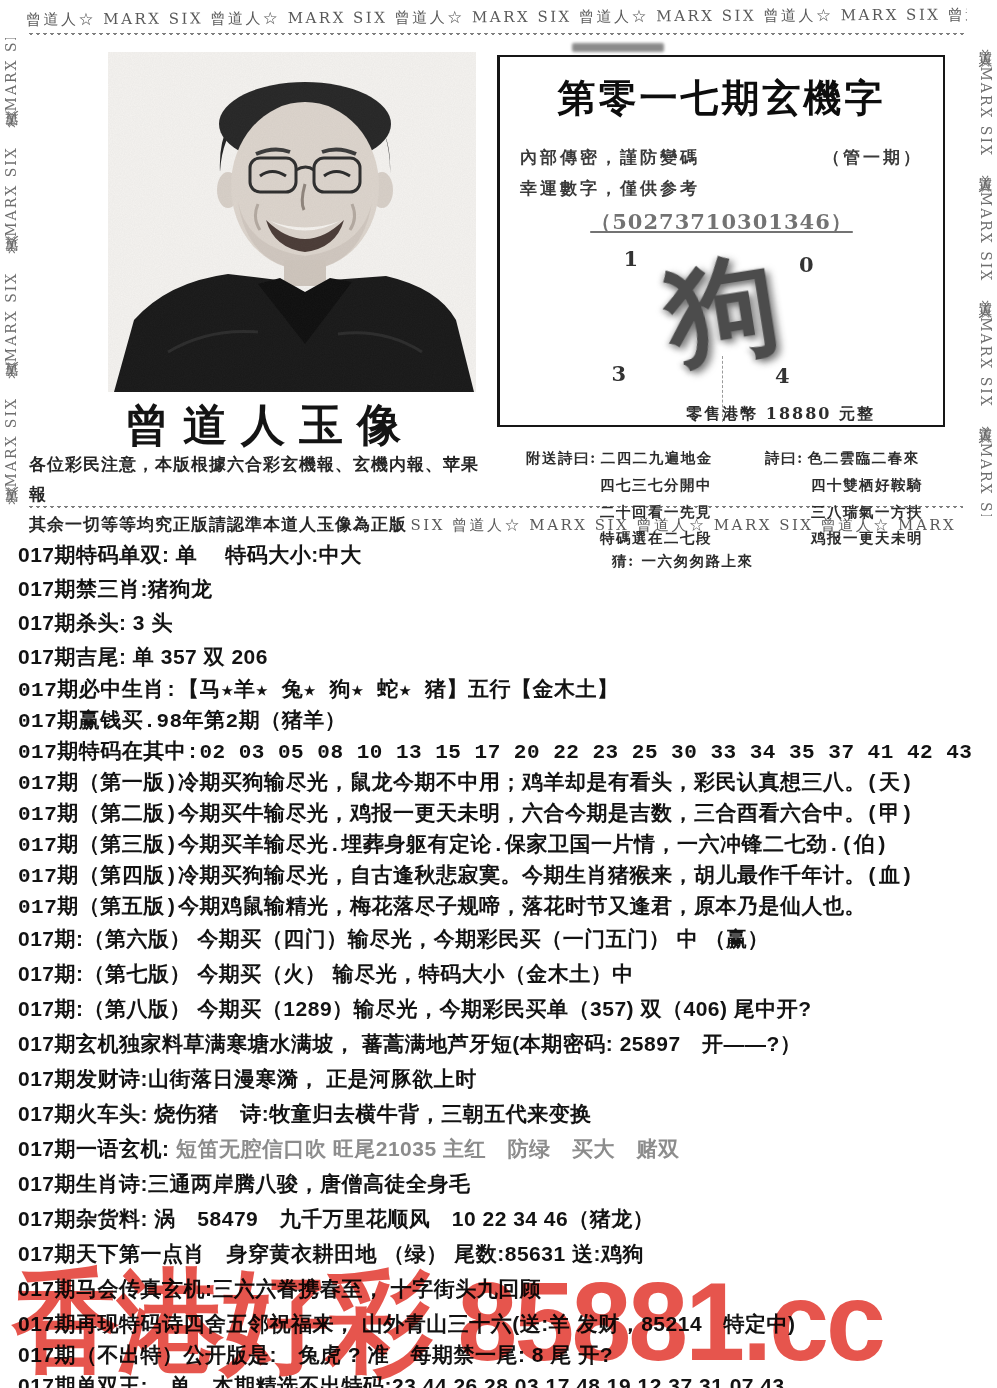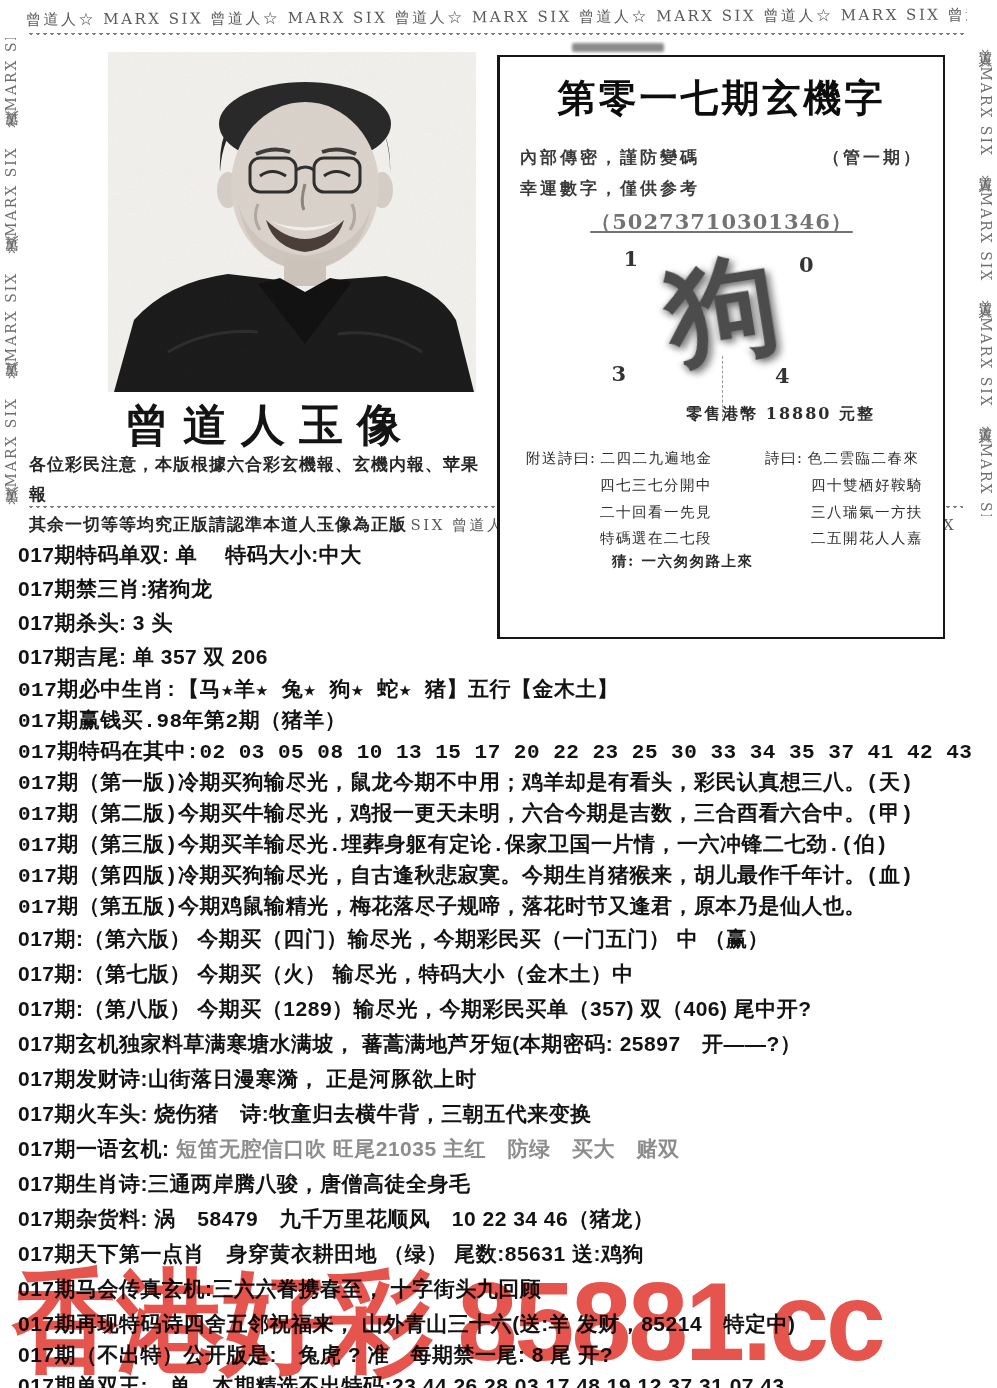--- a/index.html
+++ b/index.html
@@ -29,21 +29,21 @@
   
   .photo{position:absolute;left:108px;top:52px;width:368px;height:340px;}
   .caption{position:absolute;left:50px;top:396px;width:440px;text-align:center;
            font-family:"DejaVu Serif",serif;font-weight:700;font-size:44px;color:#141414;
            letter-spacing:14px;}
   .photo-note{position:absolute;left:29px;top:450px;width:462px;
               font-family:"DejaVu Serif",serif;font-size:17px;line-height:1.75;color:#262626;
               letter-spacing:1px;font-weight:600;}
 
   
-  .mbox{position:absolute;left:497px;top:55px;width:448px;height:584px;border:2px solid #161616;
+  .mbox{position:absolute;left:497px;top:55px;width:448px;height:372px;border:2px solid #161616;
         border-left-width:3px;background:#fff;padding:12px 16px;box-sizing:border-box;}
   .mbox-title{text-align:center;font-size:38px;font-weight:900;color:#0d0d0d;letter-spacing:3px;
               margin:4px 0 22px 0;}
   .mbox-row{display:flex;justify-content:space-between;align-items:center;
             font-family:"DejaVu Serif",serif;font-size:17px;color:#3a3a3a;letter-spacing:3px;
             margin:0 4px 8px 4px;font-weight:600;}
   .mbox-line2{font-family:"DejaVu Serif",serif;font-size:17px;color:#3a3a3a;letter-spacing:3px;
               margin:0 4px 8px 4px;font-weight:600;}
   .mbox-code{text-align:center;font-family:"DejaVu Serif",serif;font-size:21px;color:#737373;
              letter-spacing:1px;margin:4px 0 0 0;font-weight:600;text-decoration:underline;}
@@ -52,21 +52,21 @@
          font-family:"DejaVu Serif",serif;font-size:112px;font-weight:700;color:#4c4c4c;
          text-shadow:4px 4px 7px rgba(35,35,35,.55),-3px 2px 5px rgba(110,110,110,.4);
          filter:blur(.3px);}
   .znum{position:absolute;font-family:"DejaVu Serif",serif;font-size:21px;color:#333;font-weight:600;}
   .zn1{left:52px;top:0;} .zn0{right:58px;top:6px;} .zn3{left:40px;bottom:2px;} .zn4{right:82px;bottom:0;}
   .fold{position:absolute;left:50%;bottom:-34px;height:66px;border-left:1px dashed #9a9a9a;}
   .price{text-align:right;padding-right:52px;font-family:"DejaVu Serif",serif;font-size:16px;
          color:#2d2d2d;letter-spacing:2px;margin-top:16px;font-weight:600;}
   .poems{display:flex;justify-content:space-between;margin-top:20px;padding:0 4px 0 10px;
          font-family:"DejaVu Serif",serif;font-size:14.5px;color:#2d2d2d;letter-spacing:1.5px;
-         line-height:1.85;font-weight:400;}
+         line-height:1.85;font-weight:700;}
   .poem-label{margin-right:4px;}
   .poem-indent{padding-left:74px;}
   .guess-row{display:flex;justify-content:space-between;padding:2px 12px 0 44px;
              font-family:"DejaVu Serif",serif;font-size:14.5px;color:#2d2d2d;letter-spacing:1.5px;
              line-height:1.8;font-weight:600;}
   .guess2{padding-left:96px;font-family:"DejaVu Serif",serif;font-size:14.5px;color:#2d2d2d;
           letter-spacing:1.5px;font-weight:600;}
 
   
   .body-lines{position:absolute;left:18px;top:543px;width:972px;}
@@ -170,21 +170,21 @@
       <div>
         <div><span class="poem-label">附送詩曰:</span><span>二四二九遍地金</span></div>
         <div class="poem-indent">四七三七分開中</div>
         <div class="poem-indent">二十回看一先見</div>
         <div class="poem-indent">特碼選在二七段</div>
       </div>
       <div>
         <div><span class="poem-label">詩曰:</span><span>色二雲臨二春來</span></div>
         <div style="padding-left:46px;">四十雙栖好鞍騎</div>
         <div style="padding-left:46px;">三八瑞氣一方扶</div>
-        <div style="padding-left:46px;">二五開花人人嘉</div>
+        <div style="padding-left:46px;">鸡报一更天未明</div>
       </div>
     </div>
     <div class="guess2">猜: 一六匆匆路上來</div>
   </div>
 
   <div class="body-lines">
     <div class="bline g1">017期特码单双: 单　 特码大小:中大</div>
     <div class="bline g1">017期禁三肖:猪狗龙</div>
     <div class="bline g1">017期杀头: 3 头</div>
     <div class="bline g1">017期吉尾: 单 357 双 206</div>

